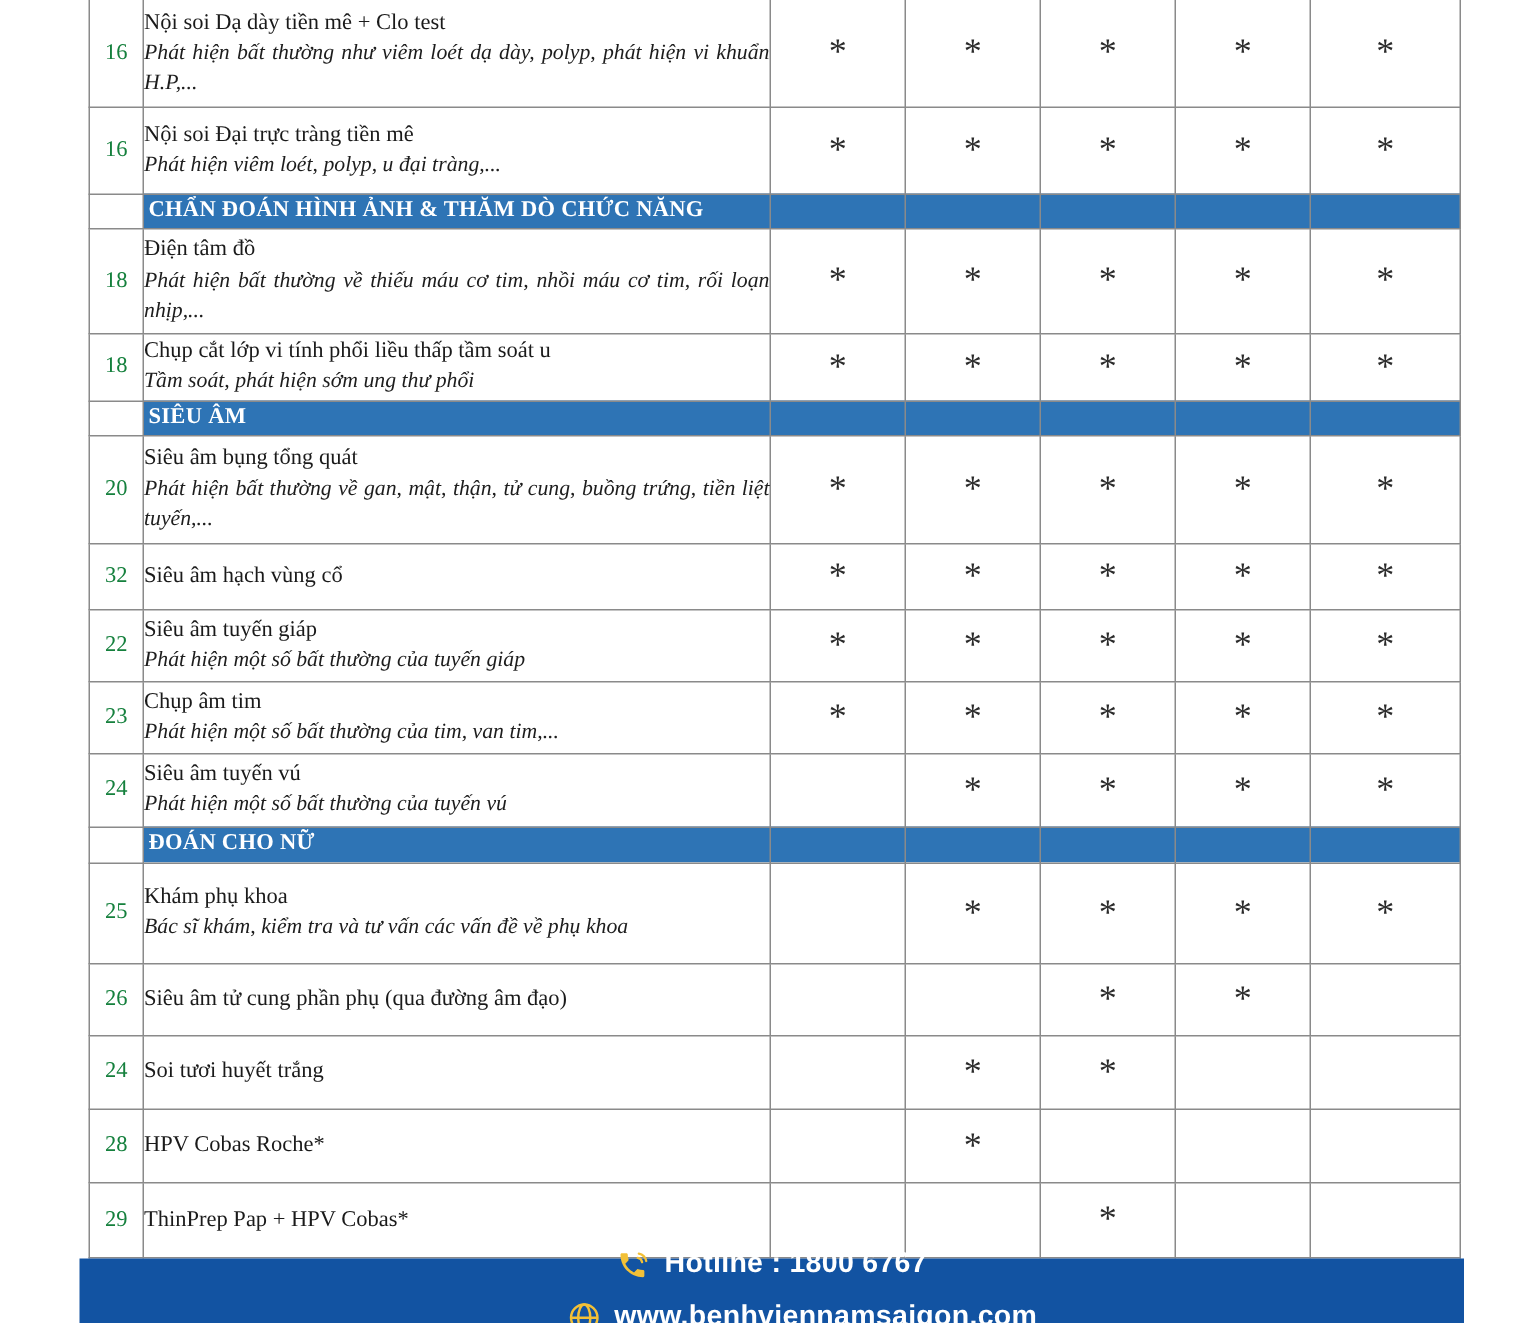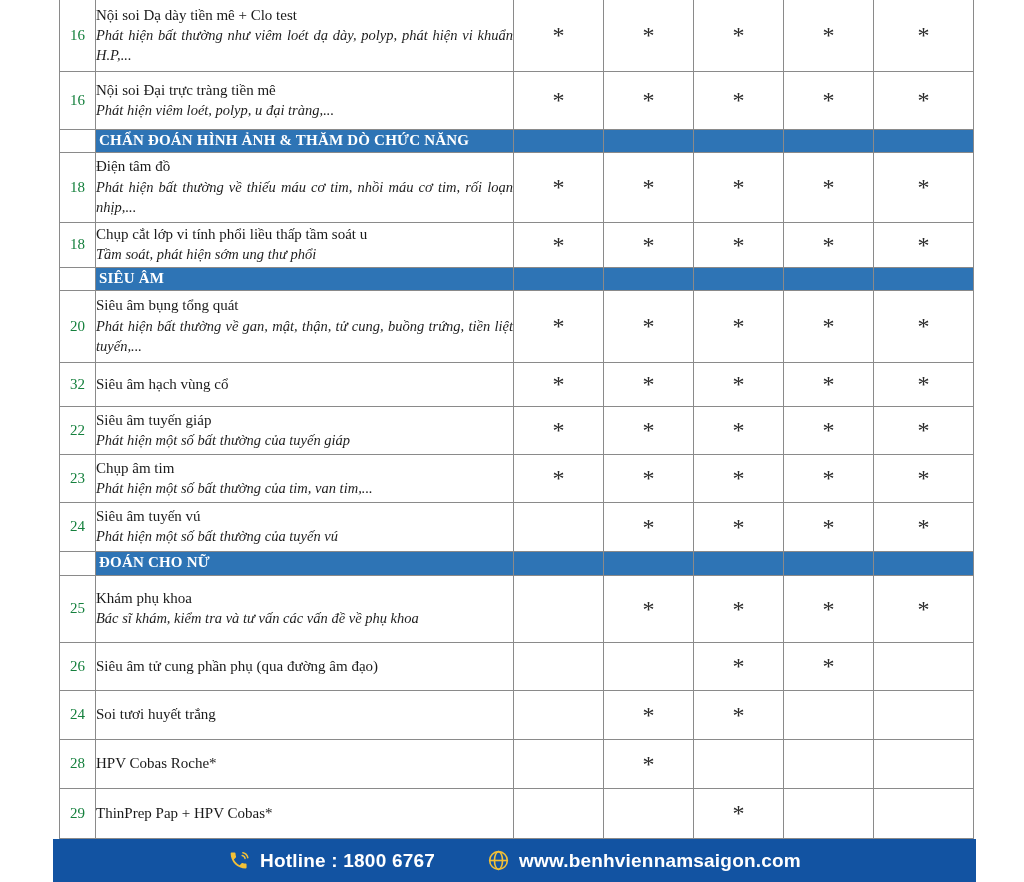--- a/index.html
+++ b/index.html
@@ -13,21 +13,21 @@
   .title{font-size:15px;color:#1a1a1a;line-height:1.35;}
   .sub{font-style:italic;font-size:14.5px;color:#1d1d1d;line-height:1.42;text-align:justify;}
   .sub:empty{display:none;}
   td.mark{text-align:center;font-size:24px;line-height:24px;color:#2b2b2b;
           font-family:"Liberation Serif","DejaVu Serif",serif;}
   tr.secrow td.secbar{background:#2E74B5;color:#ffffff;font-weight:bold;font-size:15px;
           padding:2px 8px 3px 3px;letter-spacing:.2px;}
   tr.secrow td.seccell{background:#2E74B5;}
   .footer{position:absolute;left:53px;top:839px;width:923px;height:43px;background:#1253A2;
           display:flex;align-items:center;justify-content:center;gap:12px;
-          font-family:"Liberation Sans","DejaVu Sans",sans-serif;color:#ffffff;}
+          font-family:"Liberation Sans","DejaVu Sans",sans-serif;color:#ffffff;flex-direction:column;}
   .footer .grp{display:flex;align-items:center;gap:9px;}
   .footer .grp + .grp{margin-left:40px;}
   .ftext{font-size:19px;font-weight:700;letter-spacing:.2px;}
   .icon{display:inline-flex;align-items:center;}
 </style>
 </head>
 <body>
 
 <div class="page">
 

